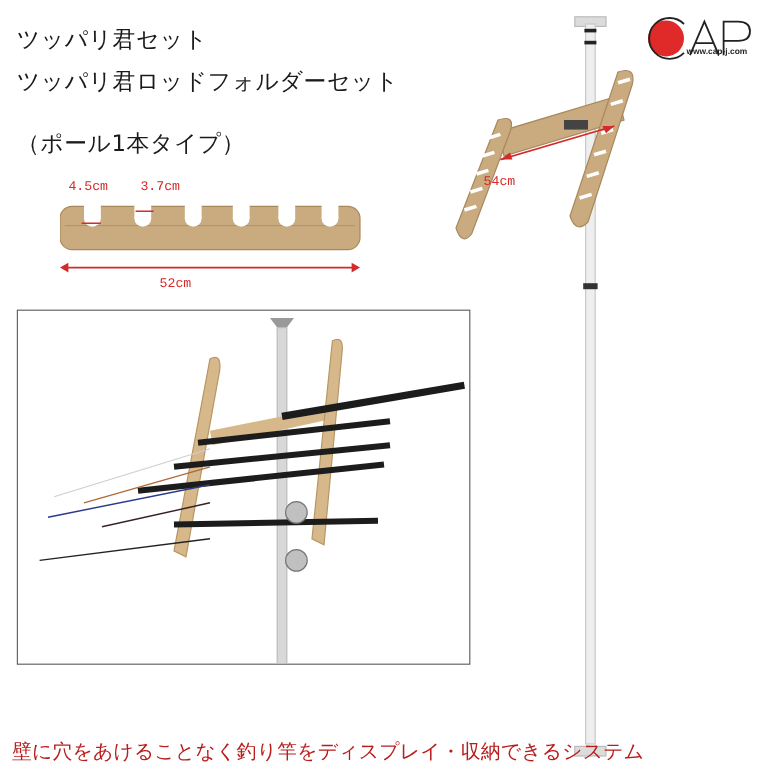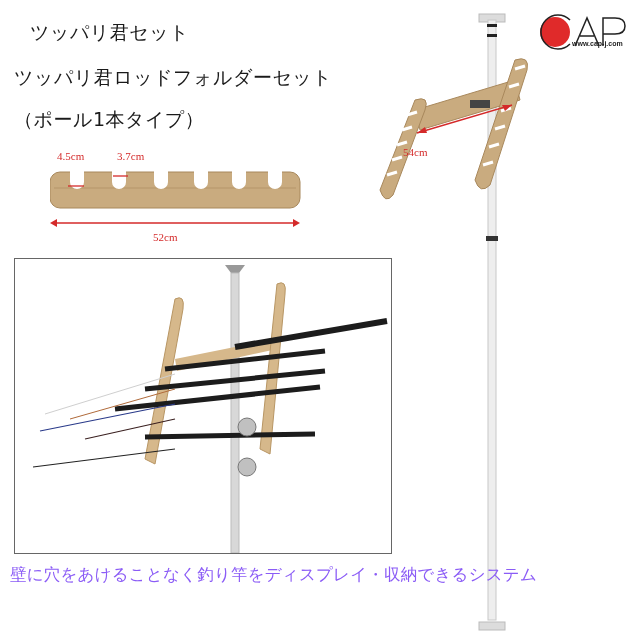--- a/index.html
+++ b/index.html
@@ -1,29 +1,29 @@
 <!DOCTYPE html>
 <html><head>
 <meta charset="utf-8">
 <style>
   html,body{margin:0;padding:0;background:#fff;}
   body{width:640px;height:640px;position:relative;overflow:hidden;font-family:"DejaVu Sans",sans-serif;color:#1a1a1a;}
   .title-line{position:absolute;left:14px;font-size:19px;letter-spacing:0.5px;white-space:nowrap;color:#1a1a1a;}
   .logo{position:absolute;left:535px;top:10px;width:100px;height:50px;}
   .logo-text{position:absolute;left:572px;top:40px;font-size:7px;font-weight:bold;color:#222;font-family:"Liberation Sans",sans-serif;}
-  .dim{position:absolute;font-size:11px;color:#d42a2a;font-family:Liberation Serif, serif;}
+  .dim{position:absolute;font-size:11px;color:#d42a2a;font-family:Liberation Mono, monospace;}
   .photo-frame{position:absolute;left:14px;top:258px;width:376px;height:294px;border:1px solid #666;background:#fff;overflow:hidden;}
-  .caption{position:absolute;left:10px;top:564px;font-size:16.5px;white-space:nowrap;color:#8b5cf6;letter-spacing:0.2px;}
+  .caption{position:absolute;left:10px;top:616px;font-size:16.5px;white-space:nowrap;color:#b91c1c;letter-spacing:0.2px;}
   svg{position:absolute;}
 </style>
 </head>
 <body>
 
-<div class="title-line" style="top:20px;margin-left:16px;">ツッパリ君セット</div>
-<div class="title-line" style="top:65px;">ツッパリ君ロッドフォルダーセット</div>
+<div class="title-line" style="top:20px;">ツッパリ君セット</div>
+<div class="title-line" style="top:55px;">ツッパリ君ロッドフォルダーセット</div>
 <div class="title-line" style="top:107px;">（ポール1本タイプ）</div>
 
 <div class="logo">
   <svg width="100" height="50" viewBox="0 0 100 50" style="left:0;top:0;">
     <circle cx="20" cy="22" r="15" fill="#e02a2a"></circle>
     <path d="M35 10 A17 17 0 1 0 35 34" fill="none" stroke="#222" stroke-width="1.5"></path>
     <path d="M40 36 L52 8 L64 36 M45 26 L59 26" fill="none" stroke="#222" stroke-width="1.5"></path>
     <path d="M68 36 L68 8 L80 8 Q90 8 90 16 Q90 24 80 24 L68 24" fill="none" stroke="#222" stroke-width="1.5"></path>
   </svg>
 </div>
@@ -71,21 +71,21 @@
   <line x1="18" y1="18" x2="34" y2="18" stroke="#d42a2a" stroke-width="1.3"></line>
   <line x1="63" y1="8" x2="78" y2="8" stroke="#d42a2a" stroke-width="1.3"></line>
 </svg>
 <div class="dim" style="left:57px;top:150px;">4.5cm</div>
 <div class="dim" style="left:117px;top:150px;">3.7cm</div>
 <svg width="260" height="10" viewBox="0 0 260 10" style="left:50px;top:218px;">
   <line x1="2" y1="5" x2="248" y2="5" stroke="#d42a2a" stroke-width="1.3"></line>
   <polygon points="0,5 7,1 7,9" fill="#d42a2a"></polygon>
   <polygon points="250,5 243,1 243,9" fill="#d42a2a"></polygon>
 </svg>
-<div class="dim" style="left:133px;top:231px;margin-left:20px;">52cm</div>
+<div class="dim" style="left:133px;top:231px;">52cm</div>
 
 <div class="photo-frame">
   <svg width="376" height="294" viewBox="0 0 376 294" style="left:0;top:0;">
     <polygon points="210,6 230,6 224,14 216,14" fill="#999"></polygon>
     <rect x="216" y="14" width="8" height="280" fill="#d8d8d8" stroke="#bbb"></rect>
     <polygon points="160,100 260,80 262,90 162,112" fill="#d6b88b"></polygon>
     <path d="M130,200 L160,40 Q170,35 168,50 L140,205 Z" fill="#d6b88b" stroke="#b89664"></path>
     <path d="M245,190 L262,25 Q272,20 270,35 L255,195 Z" fill="#d6b88b" stroke="#b89664"></path>
     <line x1="220" y1="88" x2="372" y2="62" stroke="#1c1c1c" stroke-width="6"></line>
     <line x1="150" y1="110" x2="310" y2="92" stroke="#1c1c1c" stroke-width="5"></line>

